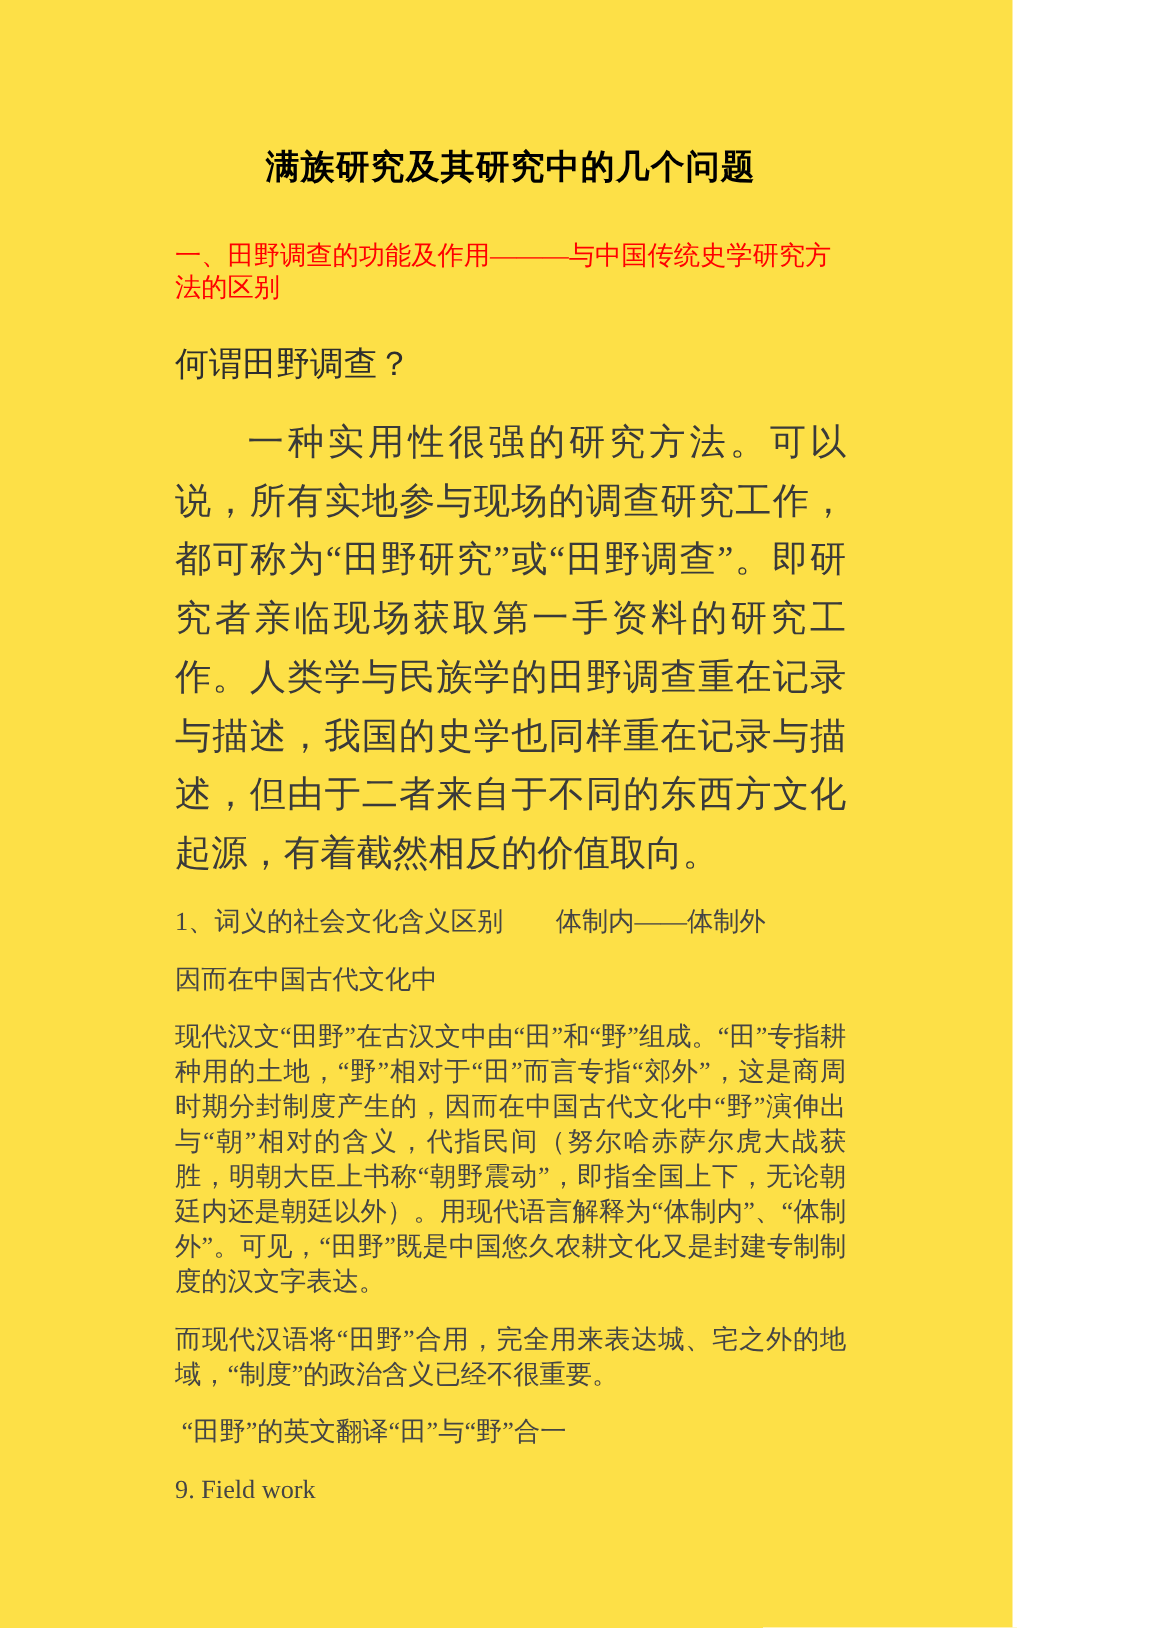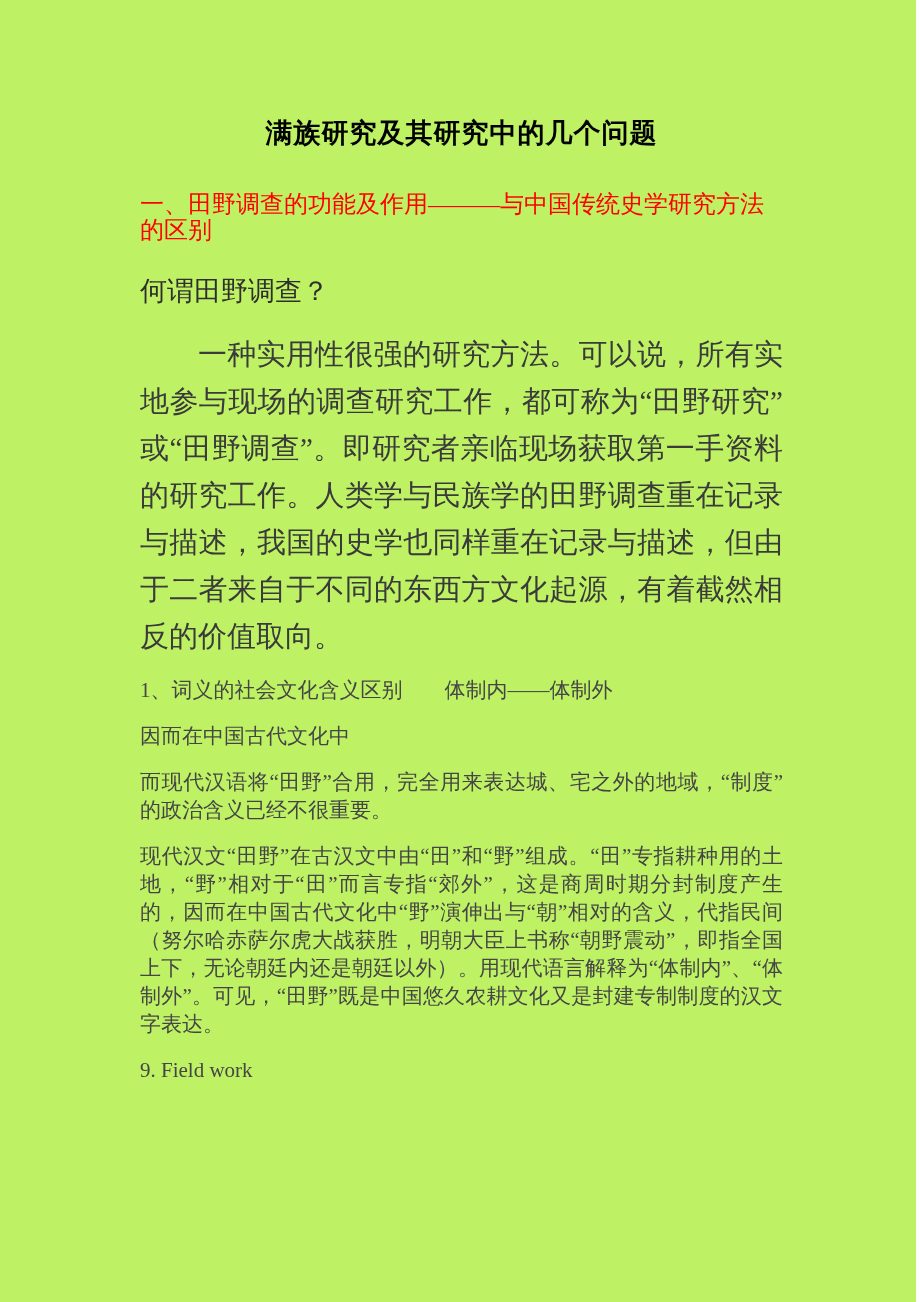--- a/index.html
+++ b/index.html
@@ -8,37 +8,37 @@
     background: #ffffff;
   }
   body {
     width: 920px;
     height: 1302px;
     overflow: hidden;
     font-family: "Liberation Serif", "DejaVu Serif", serif;
   }
   .page {
     box-sizing: border-box;
-    width: 916px;
+    width: 810px;
     min-height: 1302px;
     padding: 118px 133px 40px 140px;
-    background: #bef264;
+    background: #fde047;
   }
   .doc-title {
     font-size: 27px;
     line-height: 30px;
     font-weight: bold;
     color: #000000;
     text-align: center;
     margin: 0 0 43px 0;
     letter-spacing: 1px;
     white-space: pre-wrap;
   }
   .section-heading {
-    font-size: 24px;
+    font-size: 21px;
     line-height: 26px;
     font-weight: normal;
     color: #ff0000;
     margin: 0 0 35px 0;
     white-space: pre-wrap;
   }
   .sub-heading {
     font-size: 27px;
     line-height: 26px;
     font-weight: normal;
@@ -74,24 +74,25 @@
   <h2 class="section-heading">一、田野调查的功能及作用———与中国传统史学研究方法的区别</h2>
 
   <h3 class="sub-heading">何谓田野调查？</h3>
 
   <p class="lead-paragraph">一种实用性很强的研究方法。可以说，所有实地参与现场的调查研究工作，都可称为“田野研究”或“田野调查”。即研究者亲临现场获取第一手资料的研究工作。人类学与民族学的田野调查重在记录与描述，我国的史学也同样重在记录与描述，但由于二者来自于不同的东西方文化起源，有着截然相反的价值取向。</p>
 
   <p class="small-para">1、词义的社会文化含义区别　　体制内——体制外</p>
 
   <p class="small-para">因而在中国古代文化中</p>
 
+  <p class="small-para">现代汉文“田野”在古汉文中由“田”和“野”组成。“田”专指耕种用的土地，“野”相对于“田”而言专指“郊外”，这是商周时期分封制度产生的，因而在中国古代文化中“野”演伸出与“朝”相对的含义，代指民间（努尔哈赤萨尔虎大战获胜，明朝大臣上书称“朝野震动”，即指全国上下，无论朝廷内还是朝廷以外）。用现代语言解释为“体制内”、“体制外”。可见，“田野”既是中国悠久农耕文化又是封建专制制度的汉文字表达。</p>
+
   <p class="small-para">而现代汉语将“田野”合用，完全用来表达城、宅之外的地域，“制度”的政治含义已经不很重要。</p>
 
-  <p class="small-para">现代汉文“田野”在古汉文中由“田”和“野”组成。“田”专指耕种用的土地，“野”相对于“田”而言专指“郊外”，这是商周时期分封制度产生的，因而在中国古代文化中“野”演伸出与“朝”相对的含义，代指民间（努尔哈赤萨尔虎大战获胜，明朝大臣上书称“朝野震动”，即指全国上下，无论朝廷内还是朝廷以外）。用现代语言解释为“体制内”、“体制外”。可见，“田野”既是中国悠久农耕文化又是封建专制制度的汉文字表达。</p>
-
+  <p class="small-para"> “田野”的英文翻译“田”与“野”合一</p>
 
 
 
 
   <p class="small-para">9. Field work</p>
 
 
 </div>
 
 </body></html>

